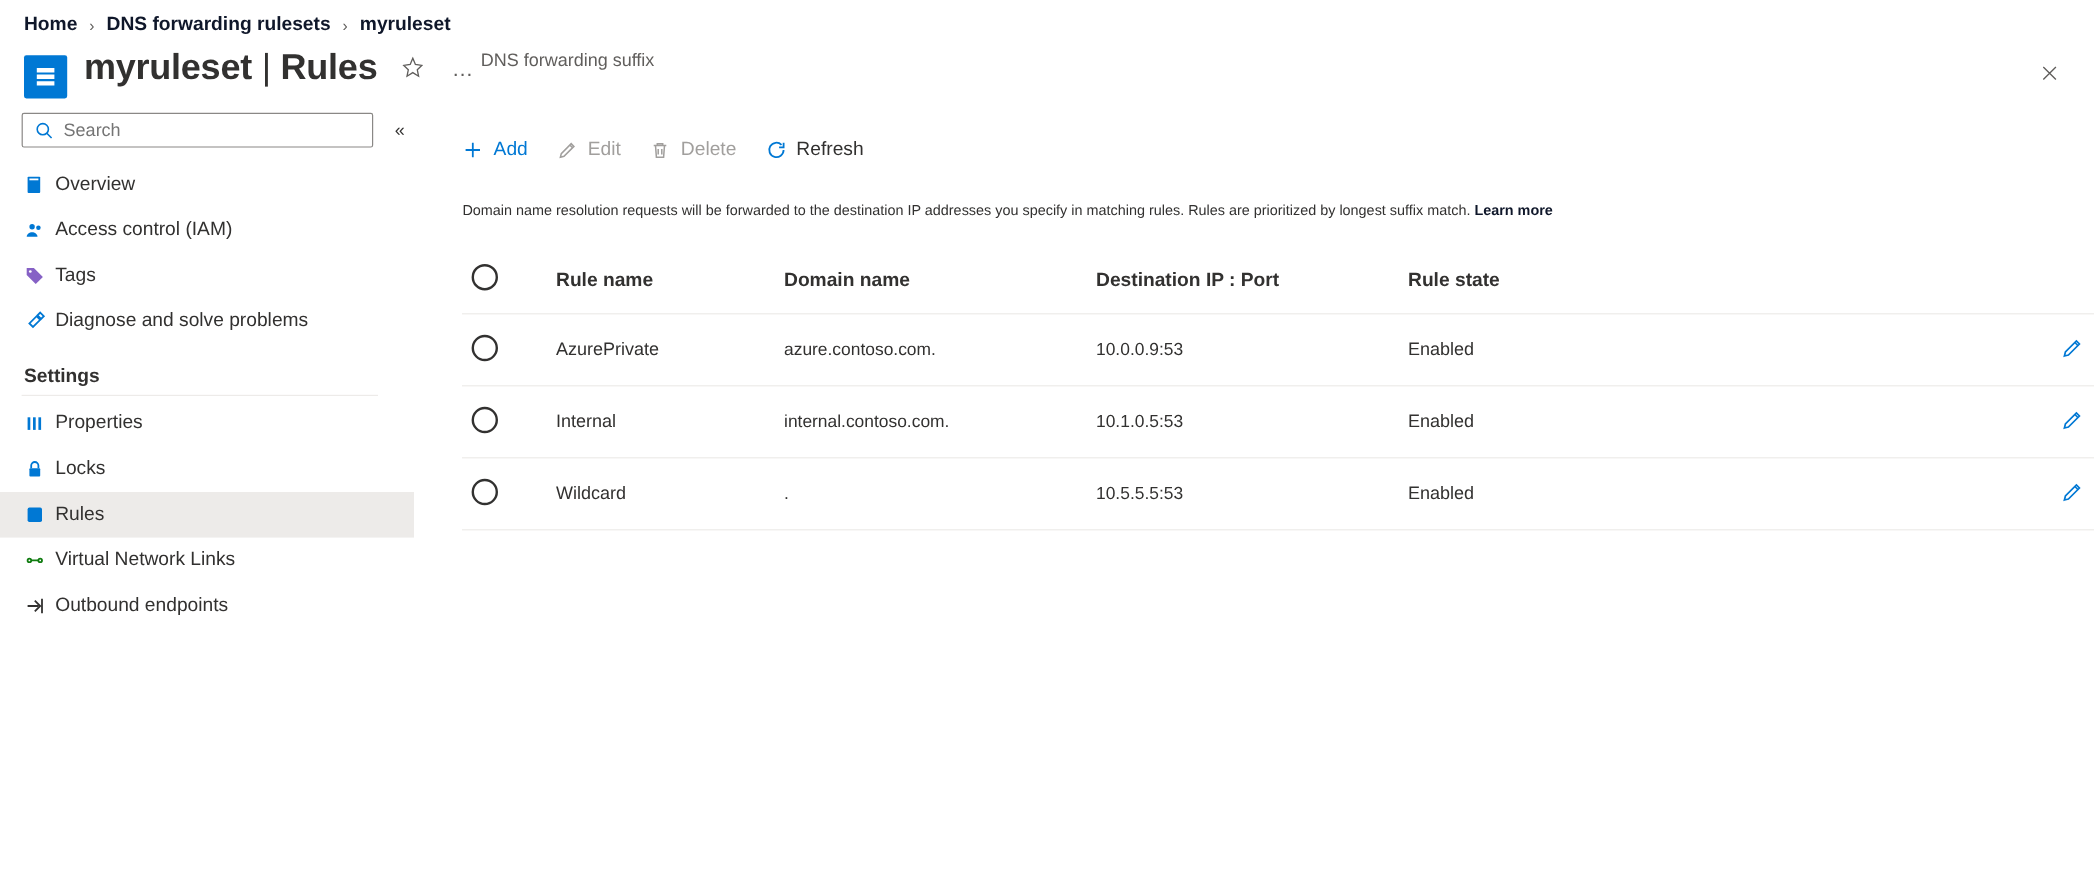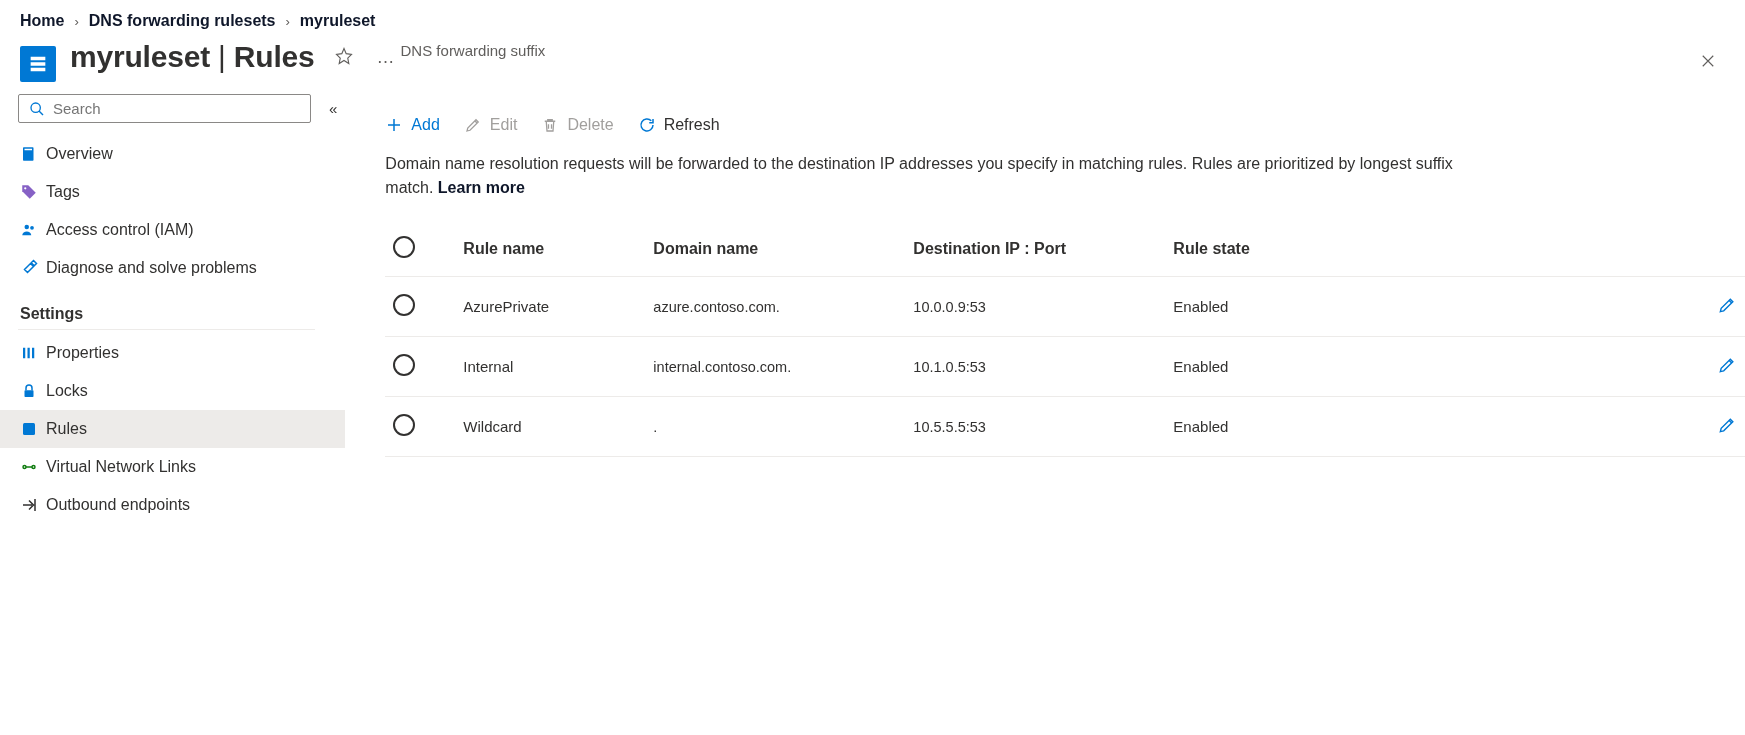--- a/index.html
+++ b/index.html
@@ -38,21 +38,21 @@
   .nav .ic { width:18px; height:18px; display:inline-flex; align-items:center; justify-content:center; }
   .nav .ic svg { width:18px; height:18px; }
 
   .main { flex:1; padding: 16px 20px 0 40px; }
   .toolbar { display:flex; align-items:center; gap:24px; padding: 6px 0 18px; }
   .tbtn { display:flex; align-items:center; gap:8px; background:none; border:none; font-size:16px; cursor:pointer; color:#323130; }
   .tbtn.primary { color:#0078d4; }
   .tbtn.disabled { color:#a19f9d; cursor:default; }
   .tbtn svg { width:18px; height:18px; }
 
-  .description { font-size:16px; line-height:1.5; max-width: 1100px; margin-bottom: 22px; }
+  .description { font-size:12px; line-height:1.5; max-width: 1100px; margin-bottom: 22px; margin-top: 14px; }
 
   .grid { width:100%; }
   .grid-header, .grid-row { display:grid; grid-template-columns: 70px 190px 260px 260px 540px 60px 60px; align-items:center; padding: 14px 8px; }
   .grid-header { font-weight:600; font-size:16px; border-bottom:1px solid #edebe9; }
   .grid-row { border-bottom:1px solid #edebe9; font-size:15px; }
   .radio { width:22px; height:22px; border:2px solid #323130; border-radius:50%; display:inline-block; cursor:pointer;}
   .cell-sub { font-size:14.5px; color:#323130; }
   .row-action { background:none; border:none; cursor:pointer; padding:4px; }
   .row-action svg { width:20px; height:20px; }
   .edit-ic { stroke:#0078d4; fill:none; stroke-width:1.7; }
@@ -119,36 +119,36 @@
         <span class="ic">
             <svg viewBox="0 0 24 24">
               <rect x="4" y="3" width="14" height="18" rx="1" fill="#0078d4"></rect>
               <rect x="6" y="5" width="10" height="2" fill="#fff"></rect>
             </svg>
           </span>
         <span>Overview</span>
       </li>
       <li>
         <span class="ic">
+            <svg viewBox="0 0 24 24" fill="#0078d4">
+              <circle cx="9" cy="8" r="3"></circle>
+              <circle cx="16" cy="9" r="2.5"></circle>
+              <path d="M3 19c0-3 3-5 6-5s6 2 6 5"></path>
+            </svg>
+          </span>
+        <span>Access control (IAM)</span>
+      </li>
+      <li>
+        <span class="ic">
             <svg viewBox="0 0 24 24" fill="#8661c5">
               <path d="M3 3h8l10 10-8 8L3 11z"></path>
               <circle cx="7" cy="7" r="1.5" fill="#fff"></circle>
             </svg>
           </span>
         <span>Tags</span>
-      </li>
-      <li>
-        <span class="ic">
-            <svg viewBox="0 0 24 24" fill="#0078d4">
-              <circle cx="9" cy="8" r="3"></circle>
-              <circle cx="16" cy="9" r="2.5"></circle>
-              <path d="M3 19c0-3 3-5 6-5s6 2 6 5"></path>
-            </svg>
-          </span>
-        <span>Access control (IAM)</span>
       </li>
       <li>
         <span class="ic">
             <svg viewBox="0 0 24 24" fill="none" stroke="#0078d4" stroke-width="2">
               <path d="M14 6l4 4-8 8-4-4zM18 2l4 4-3 3-4-4z"></path>
             </svg>
           </span>
         <span>Diagnose and solve problems</span>
       </li>
       <li class="section-head">

